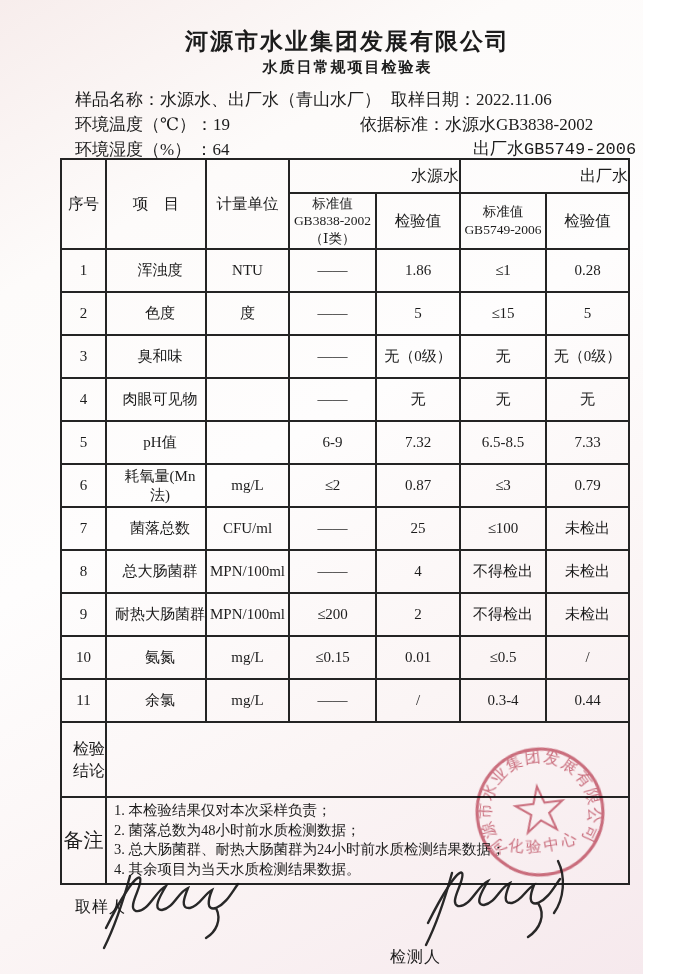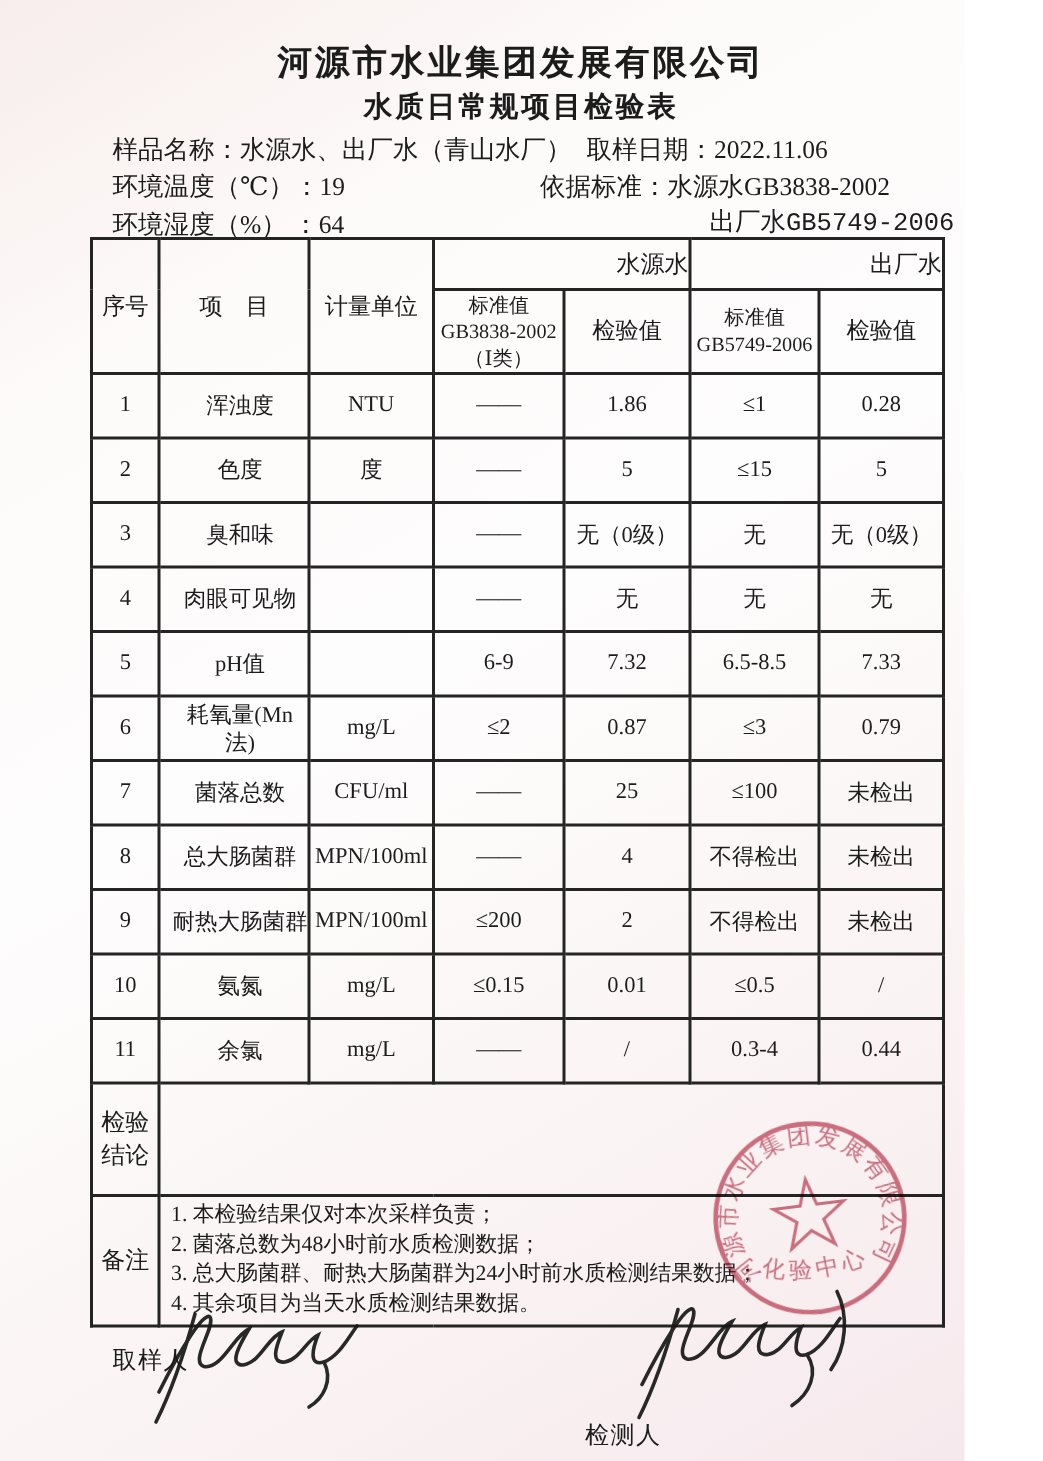--- a/index.html
+++ b/index.html
@@ -11,43 +11,43 @@
   .page {
     position:relative; width:643px; height:974px;
     background:linear-gradient(150deg,#f7edec 0%,#fdfbfa 22%,#fefdfd 45%,#fbf5f5 70%,#f6e9ed 100%);
   }
   .company-title {
     position:absolute; top:26px; left:0; width:695px;
     text-align:center; font-size:23px; font-weight:bold; letter-spacing:2px;
   }
   .report-title {
     position:absolute; top:58px; left:0; width:695px;
-    text-align:center; font-size:19px; font-weight:bold; letter-spacing:2px;
+    text-align:center; font-size:15px; font-weight:bold; letter-spacing:2px;
   }
   .info { position:absolute; left:75px; top:87px; width:575px; font-size:17px; }
   .info-line { position:relative; height:25px; line-height:25px; white-space:nowrap; }
   .abs { position:absolute; top:0; }
   .at-285 { left:285px; }
   .at-398 { left:398px;font-family:Liberation Mono, monospace; }
   .gap { display:inline-block; width:10px; }
 
   .table-wrap { position:absolute; left:60px; top:158px; }
   table { border-collapse:collapse; table-layout:fixed; width:568px; }
   td { border:2px solid #242424; text-align:center; vertical-align:middle;
        font-size:15px; overflow:hidden; }
   .h-group { height:34px; font-size:16px;text-align:right; }
   .h-sub   { height:56px; font-size:13.5px; line-height:1.3; }
   .h-main  { font-size:15.5px; }
   .r-data td { height:43px; }
   .item-cell { text-align:center; padding-left:8px; }
   .pre { white-space:pre-line; }
-  .concl-row td { height:75px; }
+  .concl-row td { height:75px;text-align:right; }
   .concl-label { font-size:16px; line-height:1.35; }
   .remarks-row td { height:84px; }
-  .remarks-label { font-size:16px;border-radius:15px; }
+  .remarks-label { font-size:20px;border-radius:15px; }
   .remarks-cell { text-align:left; vertical-align:middle; padding:3px 6px 3px 7px;
                   font-size:14.5px; line-height:1.36; }
   .remarks-cell div { white-space:nowrap; }
 
   .footer-label { position:absolute; font-size:16px; letter-spacing:1px; }
   .sampler { left:75px; top:897px; }
   .tester  { left:390px; top:947px; }
   .sig { position:absolute; }
   .sig-1 { left:92px; top:862px; }
   .sig-2 { left:408px; top:855px; }

